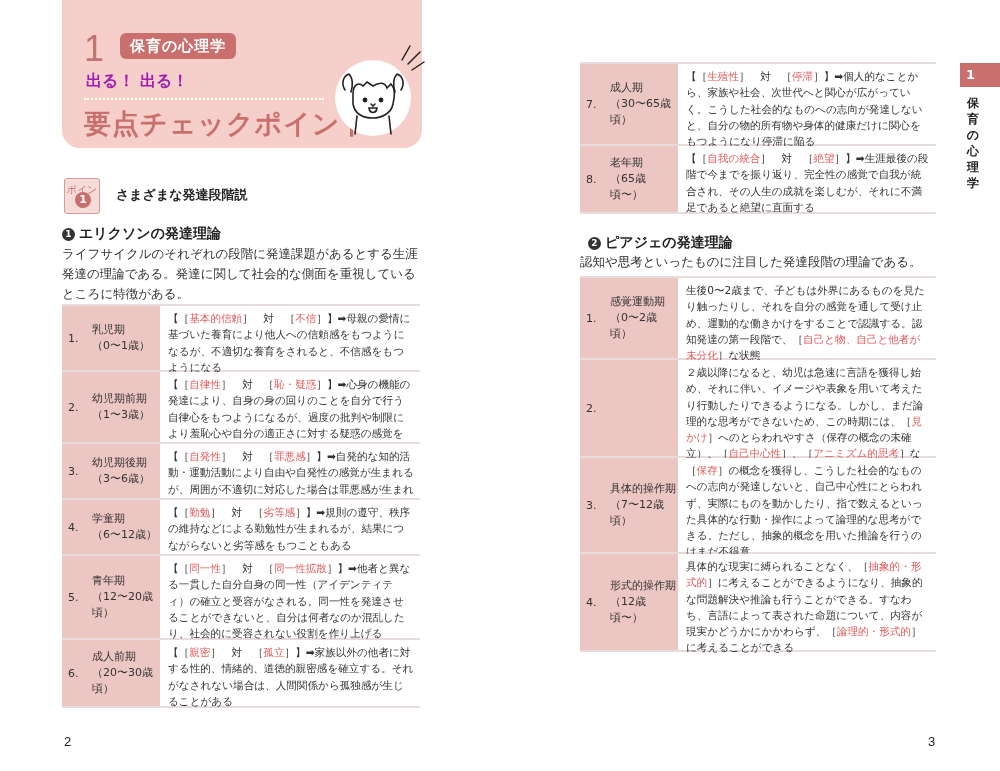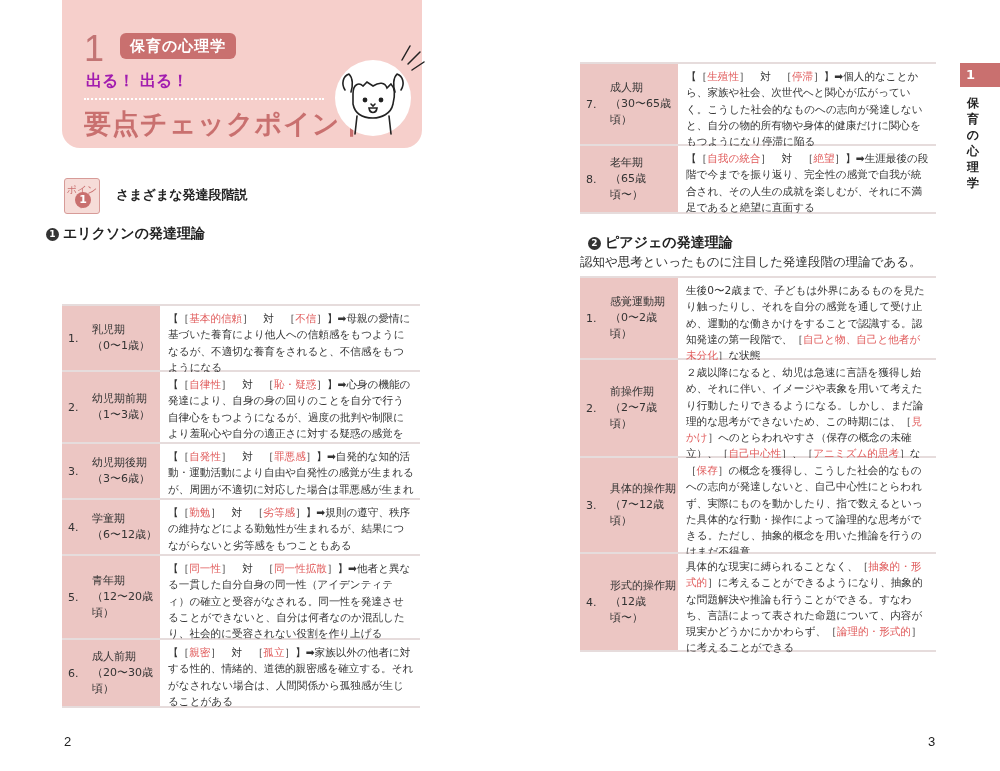--- a/index.html
+++ b/index.html
@@ -113,23 +113,24 @@
         <line x1="16" y1="28" x2="28" y2="20"></line>
     </g>
   </svg>
 
   <div class="point-badge">
     <div class="pt-label">ポイント</div>
     <div class="pt-num">1</div>
   </div>
   <div class="point-title">さまざまな発達段階説</div>
 
-  <div class="sec-title" style="left:46px; top:225px;">
+  <div class="sec-title" style="left:62px; top:225px;">
     <span class="num-circ">1</span><span>エリクソンの発達理論</span>
   </div>
+  <div class="para" style="left:62px; top:244px; width:360px;">ライフサイクルのそれぞれの段階に発達課題があるとする生涯発達の理論である。発達に関して社会的な側面を重視しているところに特徴がある。</div>
 
   <div class="tbl" style="left:62px; top:304px; width:358px;">
     <div class="row" style="height:66px;">
       <div class="cell-l">
           <span class="idx">1.</span>
           <span class="lbl"><span>乳児期</span><br><span>（0〜1歳）</span></span>
         </div>
       <div class="cell-r"><span>【［</span><span class="red">基本的信頼</span><span>］　対　［</span><span class="red">不信</span><span>］】➡母親の愛情に基づいた養育により他人への信頼感をもつようになるが、不適切な養育をされると、不信感をもつようになる</span></div>
     </div>
     <div class="row" style="height:72px;">
@@ -199,21 +200,20 @@
     <div class="row" style="height:82px;">
       <div class="cell-l">
           <span class="idx">1.</span>
           <span class="lbl"><span>感覚運動期</span><br><span>（0〜2歳頃）</span></span>
         </div>
       <div class="cell-r"><span>生後0〜2歳まで、子どもは外界にあるものを見たり触ったりし、それを自分の感覚を通して受け止め、運動的な働きかけをすることで認識する。認知発達の第一段階で、［</span><span class="red">自己と物、自己と他者が未分化</span><span>］な状態</span></div>
     </div>
     <div class="row" style="height:98px;">
       <div class="cell-l">
           <span class="idx">2.</span>
-          <span class="lbl"><span>前操作期</span><br><span>（2〜7歳頃）</span></span>
         </div>
       <div class="cell-r"><span>２歳以降になると、幼児は急速に言語を獲得し始め、それに伴い、イメージや表象を用いて考えたり行動したりできるようになる。しかし、まだ論理的な思考ができないため、この時期には、［</span><span class="red">見かけ</span><span>］へのとらわれやすさ（保存の概念の未確立）、［</span><span class="red">自己中心性</span><span>］、［</span><span class="red">アニミズム的思考</span><span>］などがみられる</span></div>
     </div>
     <div class="row" style="height:96px;">
       <div class="cell-l">
           <span class="idx">3.</span>
           <span class="lbl"><span>具体的操作期</span><br><span>（7〜12歳頃）</span></span>
         </div>
       <div class="cell-r"><span>［</span><span class="red">保存</span><span>］の概念を獲得し、こうした社会的なものへの志向が発達しないと、自己中心性にとらわれず、実際にものを動かしたり、指で数えるといった具体的な行動・操作によって論理的な思考ができる。ただし、抽象的概念を用いた推論を行うのはまだ不得意</span></div>
     </div>

